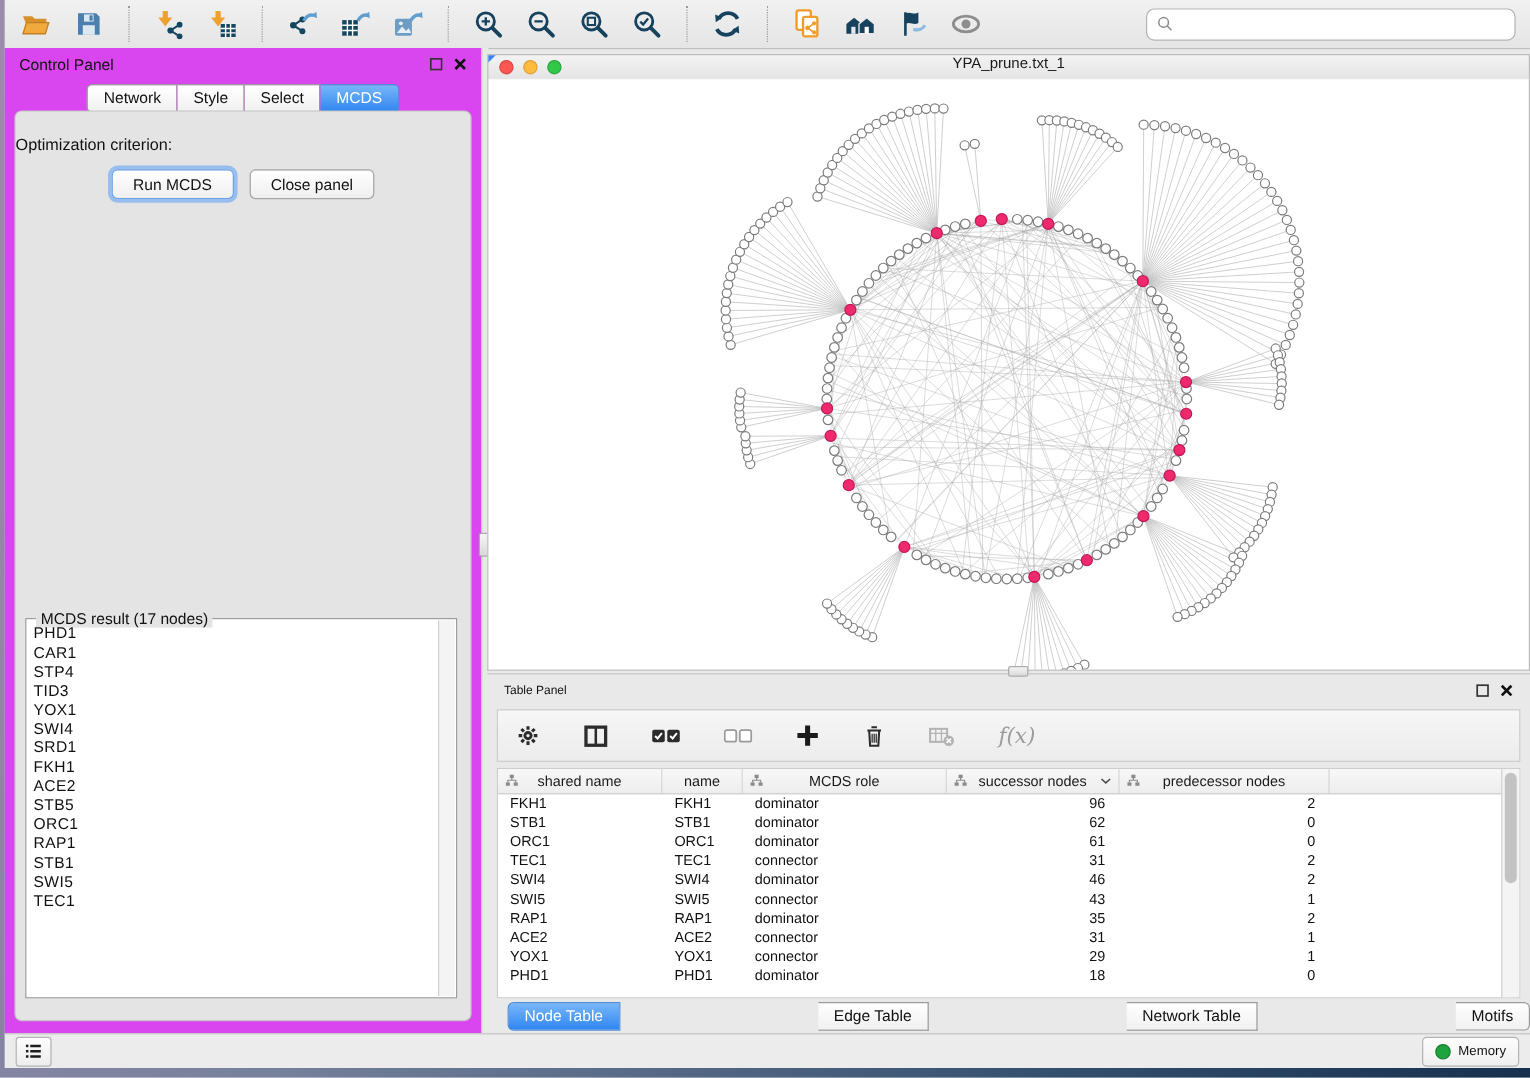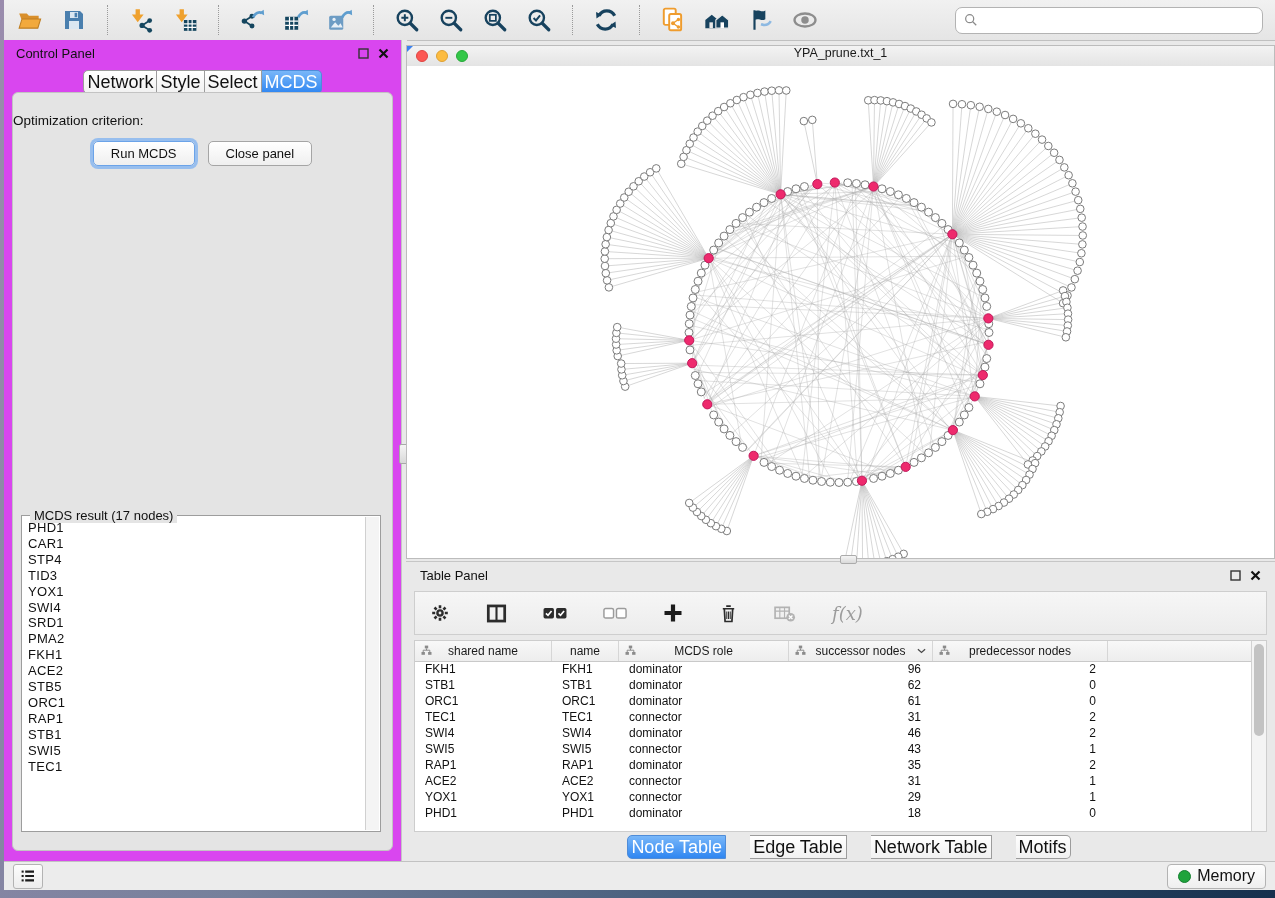--- a/index.html
+++ b/index.html
@@ -15,21 +15,21 @@
   .tb-search{margin-left:auto;width:290px;height:25px;background:#fff;border:1px solid #b3b3b3;border-radius:7px;
     display:flex;align-items:center;padding:0 8px;gap:6px;}
   .tb-search input{border:none;outline:none;flex:1;font-size:12px;font-family:inherit;background:transparent;}
 
   
   .cp{position:absolute;left:0;top:40px;width:397px;bottom:29px;background:#d946ef;}
   .cp-header{height:27px;display:flex;align-items:center;padding:0 12px;font-size:13px;color:#111;}
   .winbtns{margin-left:auto;display:flex;gap:9px;align-items:center;}
   .winbtns span{display:flex;cursor:default;}
   .cp-tabs{position:absolute;top:30px;left:0;right:0;display:flex;justify-content:center;}
-  .cp-tab,.tp-tab{padding:3px 3px;font-size:18px;color:#111;background:linear-gradient(#ffffff,#f1f1f1);
+  .cp-tab,.tp-tab{padding:3px 13px;font-size:13px;color:#111;background:linear-gradient(#ffffff,#f1f1f1);
     border:1px solid #9c9c9c;border-left:none;line-height:16px;}
   .cp-tab:first-child,.tp-tab:first-child{border-left:1px solid #9c9c9c;border-radius:5px 0 0 5px;}
   .cp-tab:last-child,.tp-tab:last-child{border-radius:0 5px 5px 0;}
   .cp-tab.active,.tp-tab.active{background:linear-gradient(#79b7f9,#2f86f1);color:#fff;border-color:#4f8cd8;}
   .cp-body{position:absolute;top:52px;left:8px;right:8px;bottom:10px;background:#e4e4e4;
     border:1px solid #c3c3c3;border-radius:6px;}
   .opt-label{text-align:left;margin-top:20px;font-size:13.5px;color:#111;}
   .dropdown{margin:11px auto 0;width:314px;height:24px;background:#fff;border:1px solid #a8a8a8;border-radius:4px;
     position:relative;display:flex;align-items:center;font-size:13px;padding-left:10px;box-sizing:border-box;color:#111;}
   .dd-stepper{position:absolute;right:1px;top:1px;bottom:1px;width:19px;border-radius:3px;
@@ -61,48 +61,48 @@
   .traffic{position:absolute;left:9px;top:4px;display:flex;gap:8px;}
   .tl{width:12px;height:12px;border-radius:50%;display:inline-block;box-sizing:border-box;}
   .net-canvas{position:absolute;left:0;right:0;top:21px;bottom:0;background:#fff;
     border:1px solid #bcbcbc;border-top:none;box-sizing:border-box;}
   .net-canvas svg{display:block;width:100%;height:100%;}
   .chord{stroke-width:.75;opacity:.45;}
   .fanline{stroke-width:.7;opacity:.8;}
 
   
   .tp{position:absolute;left:402px;right:0;top:561px;bottom:29px;background:#e9e9e9;border-top:1px solid #c6c6c6;}
-  .tp-header{height:26px;display:flex;align-items:center;padding:0 14px;font-size:13px;color:#111;}
+  .tp-header{height:26px;display:flex;align-items:center;padding:0 14px;font-size:10px;color:#111;}
   .tp-toolbar{position:absolute;left:8px;right:8px;top:29px;height:44px;background:linear-gradient(#f6f6f6,#ececec);
     border:1px solid #cecece;display:flex;align-items:center;gap:36px;padding:0 15px;box-sizing:border-box;}
   .tp-tool{display:flex;align-items:center;justify-content:center;}
   .fx{font-family:"DejaVu Serif",serif;font-style:italic;font-size:18px;color:#9c9c9c;}
   .tp-table{position:absolute;left:8px;right:8px;top:78px;height:192px;background:#fff;border:1px solid #cdcdcd;box-sizing:border-box;}
   .t-header{display:flex;height:20px;background:linear-gradient(#f8f8f8,#ededed);border-bottom:1px solid #c9c9c9;}
   .th{position:relative;box-sizing:border-box;border-right:1px solid #d6d6d6;font-size:12px;color:#1a1a1a;
     display:flex;align-items:center;justify-content:center;flex:none;}
   .th .tree-ic{position:absolute;left:6px;top:4px;}
   .th .sort-ic{position:absolute;right:6px;top:7px;}
   .th.fill{flex:1;border-right:none;}
   .t-body{position:absolute;left:0;right:14px;top:20px;bottom:0;overflow:hidden;}
   .t-row{display:flex;height:16px;}
   .td{box-sizing:border-box;font-size:12px;color:#111;line-height:16px;padding-left:10px;flex:none;
     white-space:nowrap;overflow:hidden;}
   .td.num{text-align:right;padding-left:0;padding-right:12px;}
   .t-scroll{position:absolute;right:0;top:0;bottom:0;width:14px;background:#f4f4f4;border-left:1px solid #d2d2d2;}
   .t-thumb{position:absolute;left:2px;right:2px;top:3px;height:92px;background:#c3c3c3;border-radius:5px;}
-  .tp-tabs{position:absolute;left:17px;right:0;top:273px;display:flex;justify-content:center;gap:24px;}
+  .tp-tabs{position:absolute;left:17px;right:0;top:273px;display:flex;justify-content:space-between;gap:24px;}
 
   
   .statusbar{position:absolute;left:0;right:0;bottom:0;height:29px;background:#ececec;border-top:1px solid #c2c2c2;
     display:flex;align-items:center;padding:0 9px;box-sizing:border-box;}
   .sb-btn{width:28px;height:23px;background:linear-gradient(#fdfdfd,#ededed);border:1px solid #b3b3b3;
     border-radius:3px;display:flex;align-items:center;justify-content:center;}
   .memory-btn{margin-left:auto;height:23px;background:linear-gradient(#fdfdfd,#efefef);border:1px solid #b3b3b3;
-    border-radius:4px;display:flex;align-items:center;gap:6px;padding:0 10px;font-size:16px;color:#111;}
+    border-radius:4px;display:flex;align-items:center;gap:6px;padding:0 10px;font-size:11px;color:#111;}
   .mem-dot{width:11px;height:11px;border-radius:50%;}
 </style>
 </head>
 <body>
 
 <div class="app">
 
   <div class="toolbar">
     <span class="tb-icon">
       <svg viewBox="0 0 24 24" width="26" height="26">
@@ -281,21 +281,20 @@
       <div class="groupbox">
         <span class="legend">MCDS result (17 nodes)</span>
         <div class="mcds-list">
             <div>PHD1</div>
             <div>CAR1</div>
             <div>STP4</div>
             <div>TID3</div>
             <div>YOX1</div>
             <div>SWI4</div>
             <div>SRD1</div>
-            <div>PMA2</div>
             <div>FKH1</div>
             <div>ACE2</div>
             <div>STB5</div>
             <div>ORC1</div>
             <div>RAP1</div>
             <div>STB1</div>
             <div>SWI5</div>
             <div>TEC1</div>
           </div>
         <div class="scrolltrack"></div>

